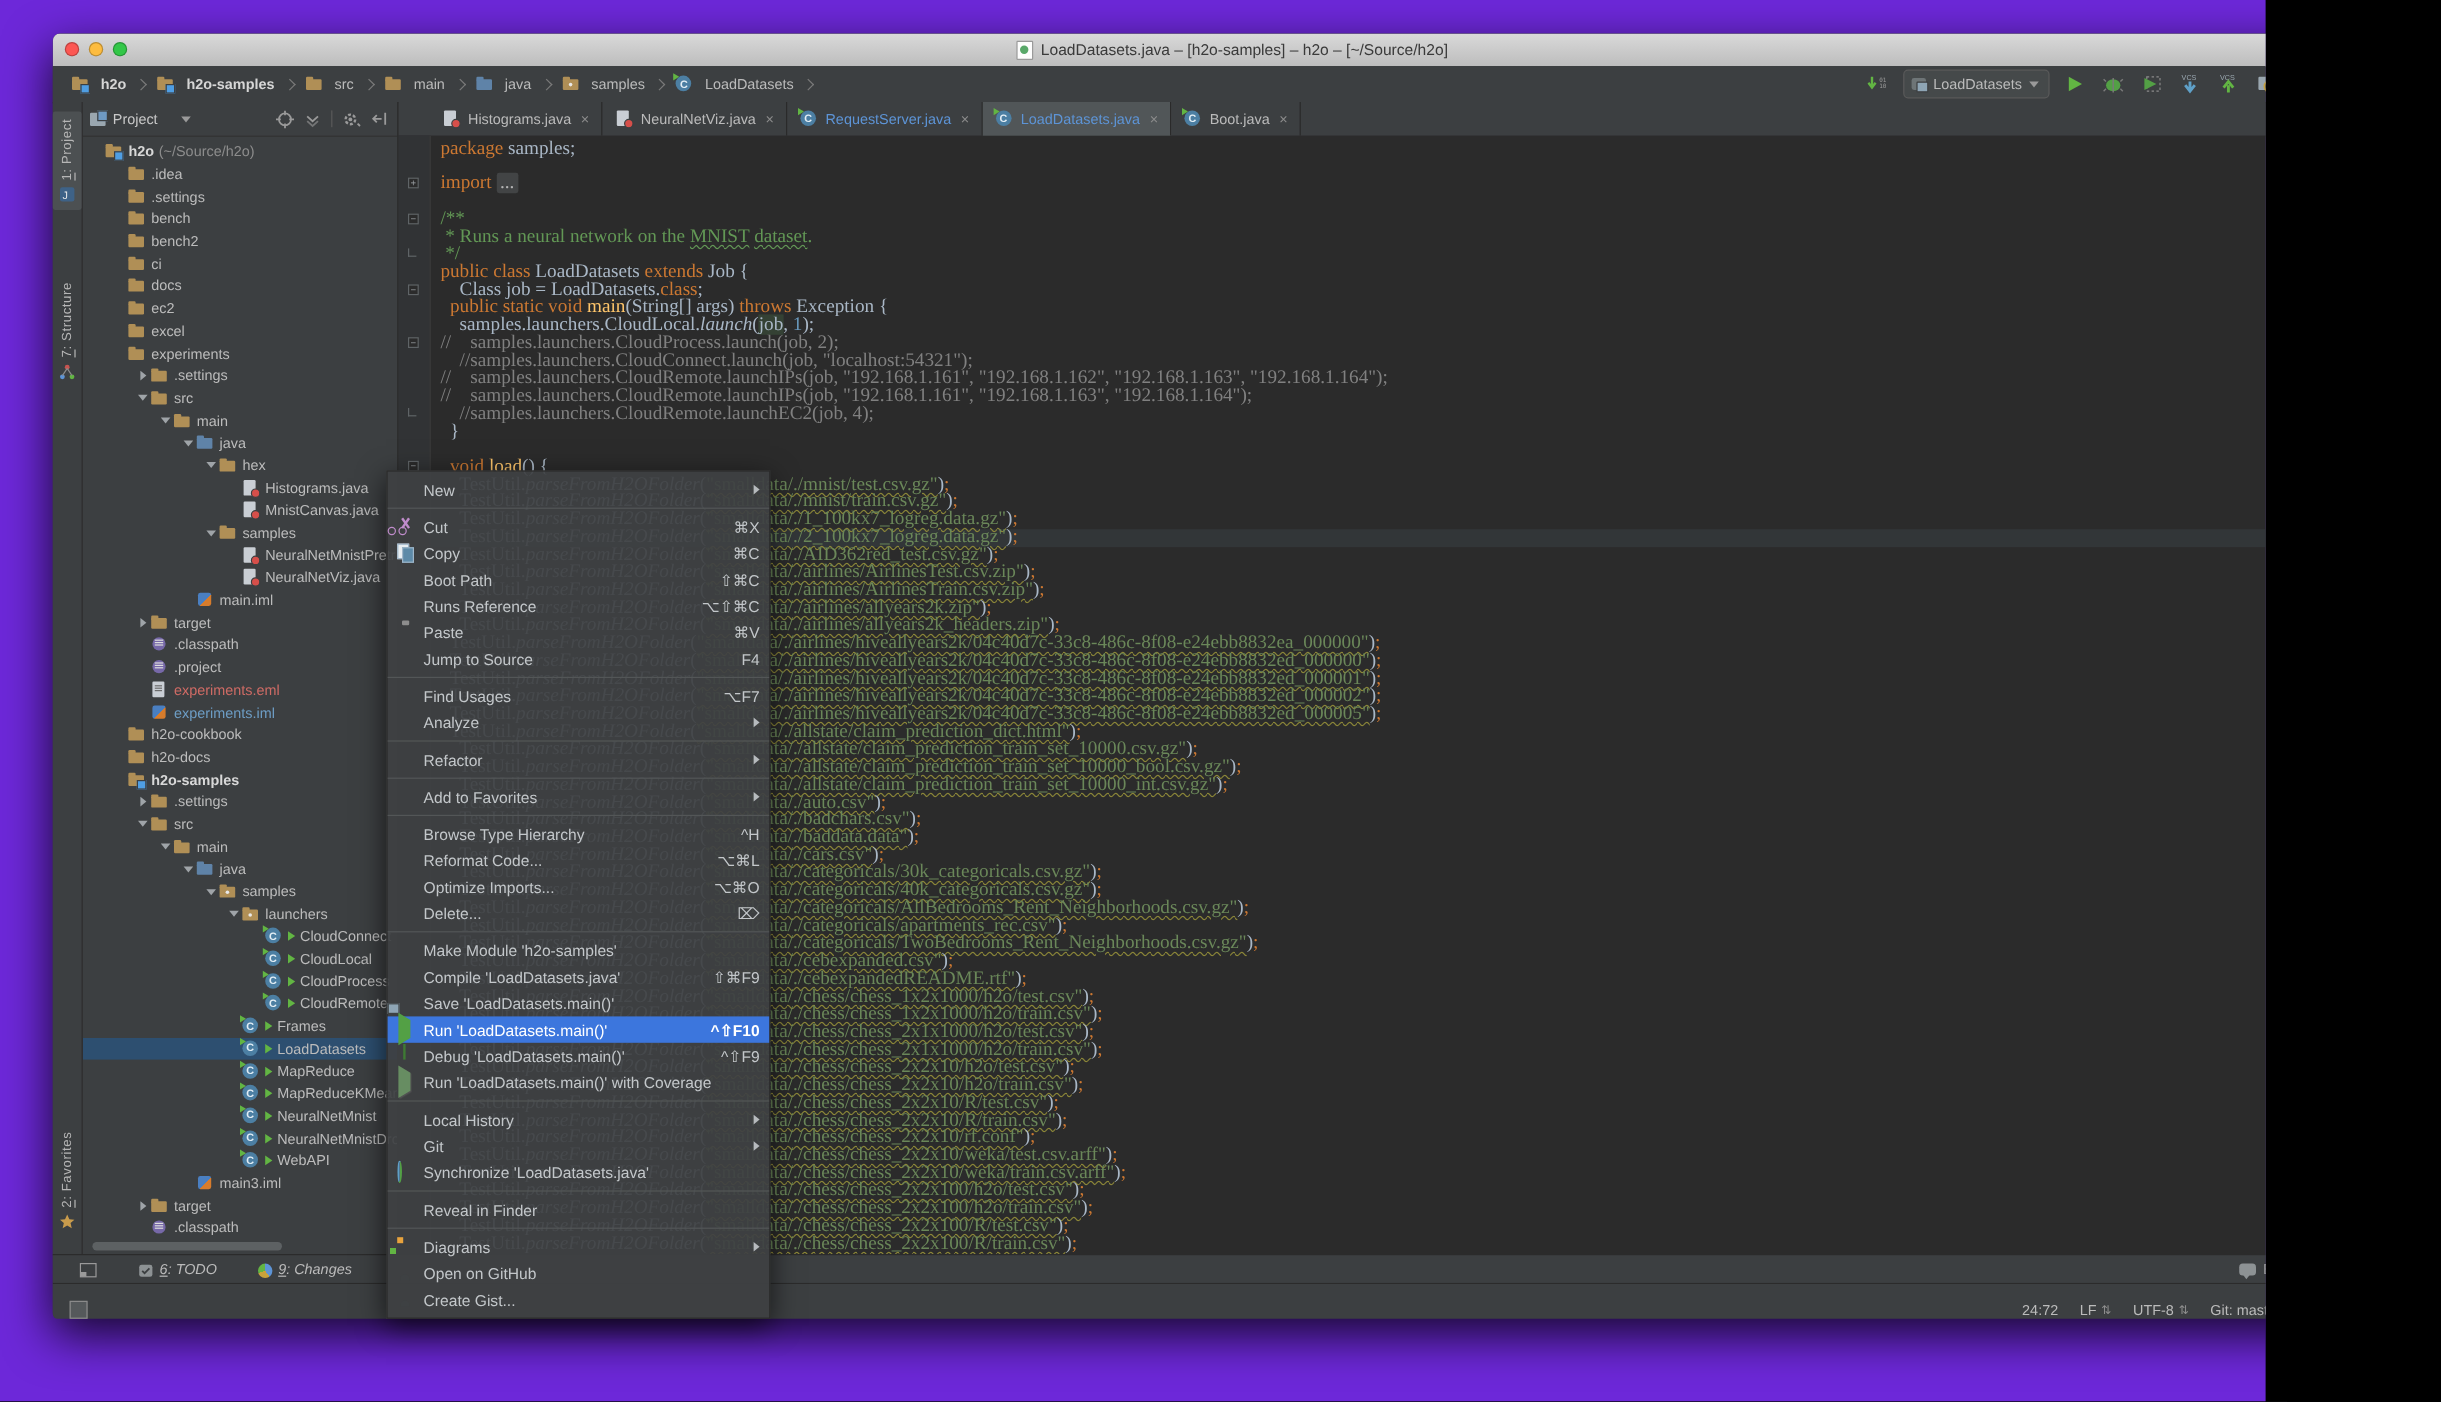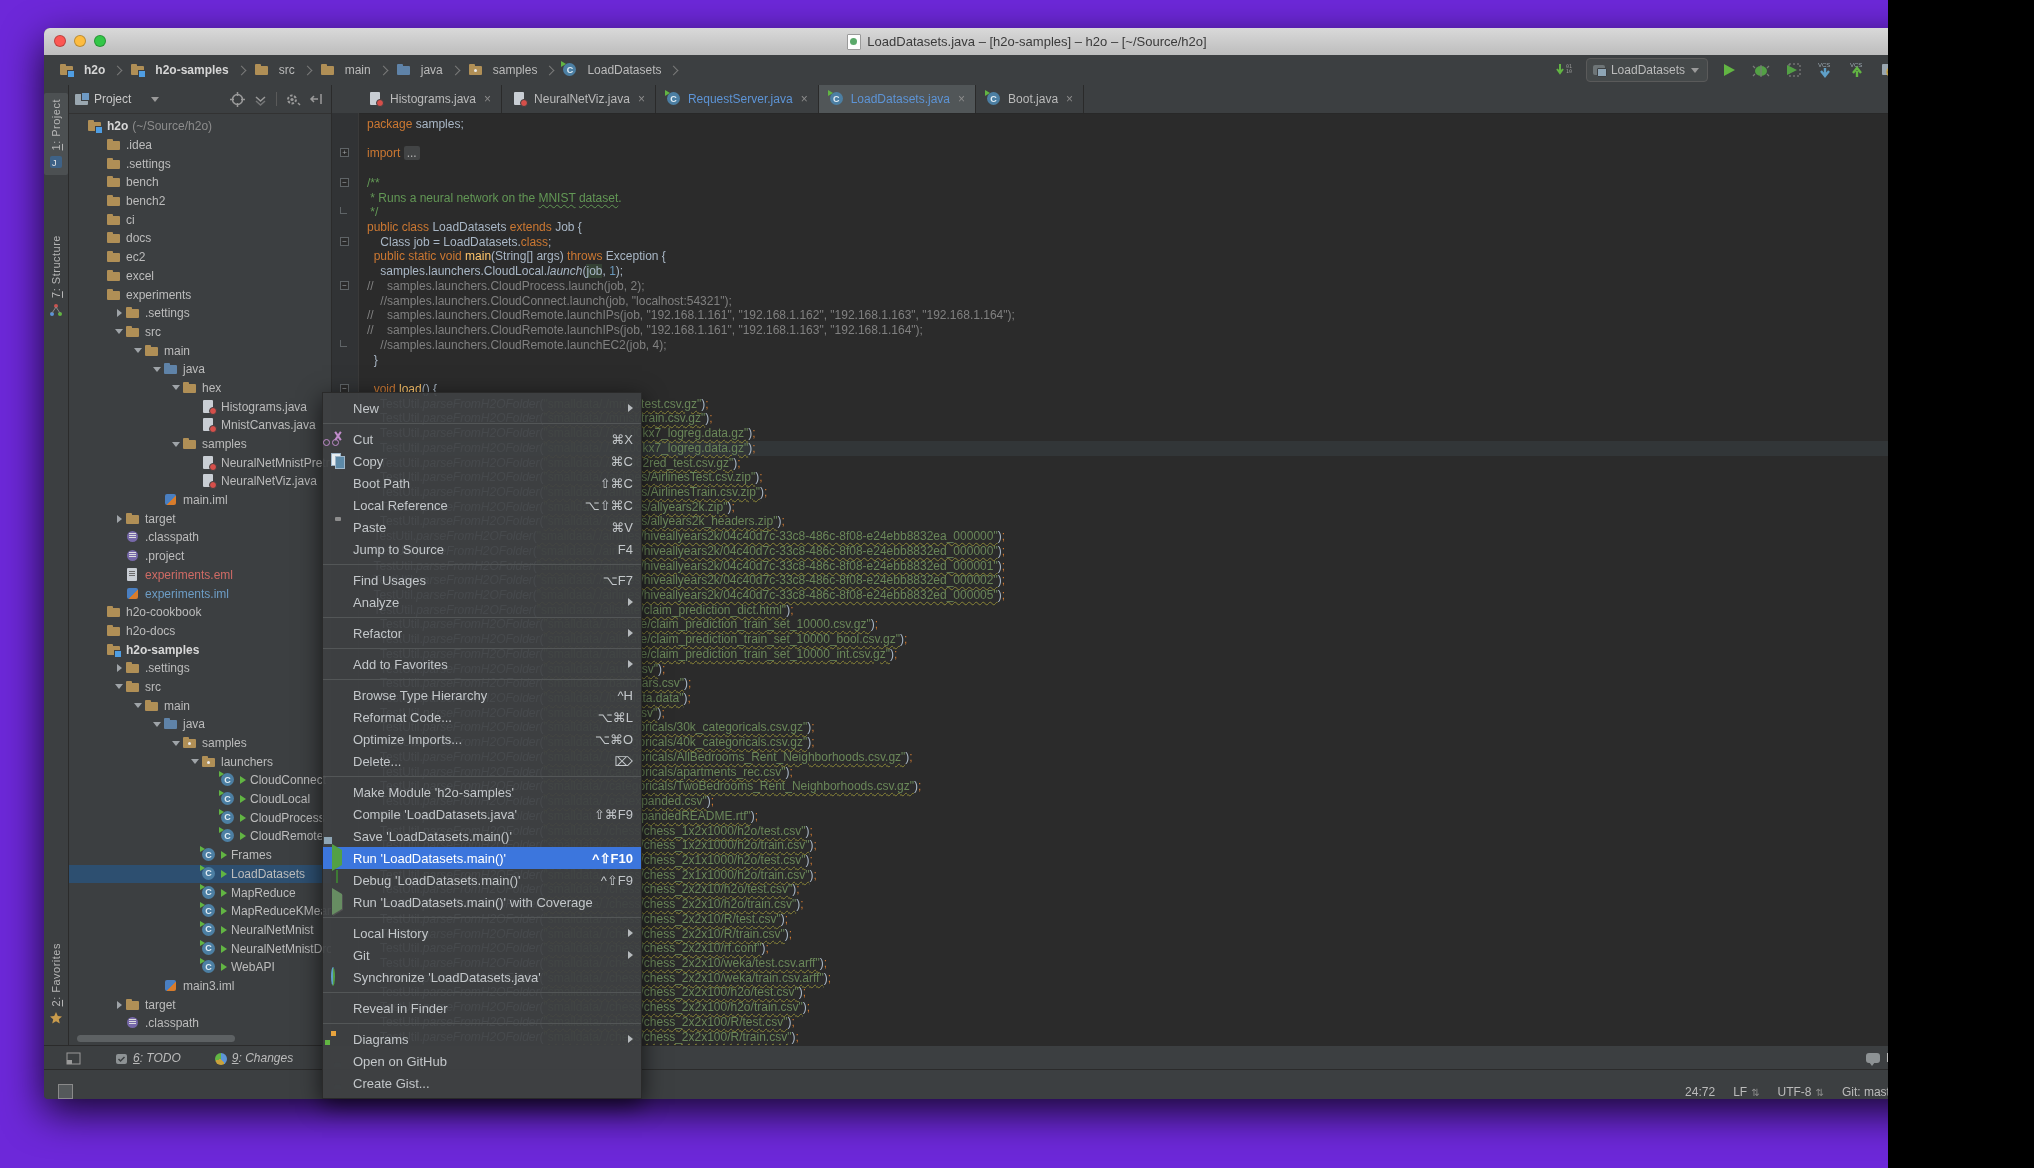--- a/index.html
+++ b/index.html
@@ -87,21 +87,21 @@
        border-right:1px solid #2a2a2a;position:relative;}
   .tab.active{background:#515658;}
   .tab.blue{color:#5d94d6;}
   .tab .ticon{margin-right:0;}
   .tab-close{color:#8c8c8c;font-size:12px;margin-left:2px;}
   #gutter{position:absolute;left:0;top:28px;width:26px;bottom:0;background:#313335;border-right:1px solid #3a3a3a;}
   .fold{position:absolute;left:8px;width:9px;height:9px;border:1px solid #5f6467;background:#2b2b2b;box-sizing:border-box;
         color:#9da2a6;font-size:8px;line-height:7px;text-align:center;}
   .fold.end{border-top:none;border-right:none;width:7px;height:7px;background:transparent;}
   #code{position:absolute;left:27px;top:28px;right:14px;bottom:0;overflow:hidden;padding:4px 0 0 8px;
-        font-family:Liberation Sans, sans-serif;font-size:12px;line-height:14.72px;color:#a9b7c6;}
+        font-family:Liberation Serif, serif;font-size:16px;line-height:14.72px;color:#a9b7c6;}
   .cl{height:14.72px;white-space:pre;}
   .cl.current{background:#323638;margin-left:-8px;padding-left:8px;}
   .k{color:#cc7832;} .s{color:#6a8759;} .c{color:#808080;} .d{color:#629755;} .n{color:#6897bb;}
   .m{color:#ffc66b;} .ti{font-style:italic;}
   .u{text-decoration:underline;text-decoration-style:wavy;text-decoration-color:#8a8537;text-decoration-thickness:1px;text-underline-offset:2px;}
   .d.u{text-decoration-color:#629755;}
   .hl{background:#344134;}
   .foldbox{background:#424445;border-radius:2px;padding:0 3px;color:#b4b4b4;}
   #estripe{position:absolute;right:0;top:28px;width:14px;bottom:0;background:#2b2b2b;}
   #estripe .sq{position:absolute;left:3px;top:3px;width:8px;height:8px;background:#d8bc3c;border:1px solid #8a7820;}
@@ -888,21 +888,21 @@
         <span class="mlabel">Copy</span>
         <span class="mshort">⌘C</span>
       </div>
       <div class="mi">
         <span class="mic"></span>
         <span class="mlabel">Boot Path</span>
         <span class="mshort">⇧⌘C</span>
       </div>
       <div class="mi">
         <span class="mic"></span>
-        <span class="mlabel">Local Reference</span>
+        <span class="mlabel">Runs Reference</span>
         <span class="mshort">⌥⇧⌘C</span>
       </div>
       <div class="mi">
         <span class="mic"><span class="mi-paste"></span></span>
         <span class="mlabel">Paste</span>
         <span class="mshort">⌘V</span>
       </div>
       <div class="mi">
         <span class="mic"></span>
         <span class="mlabel">Jump to Source</span>

